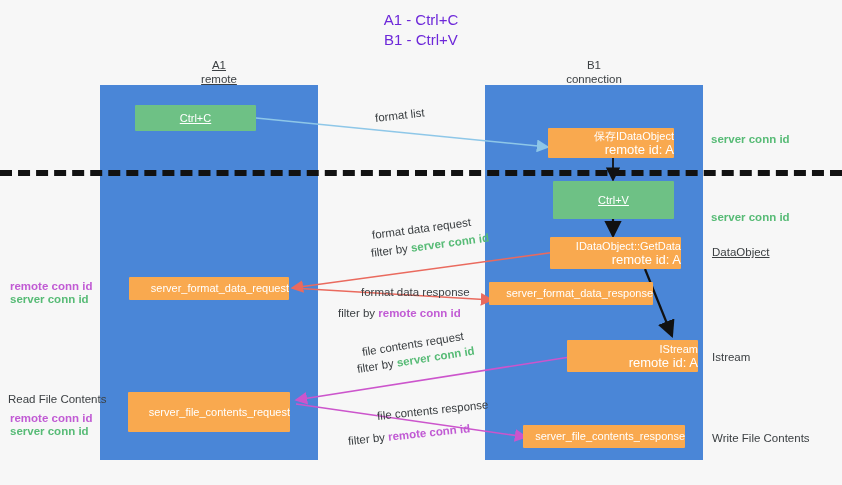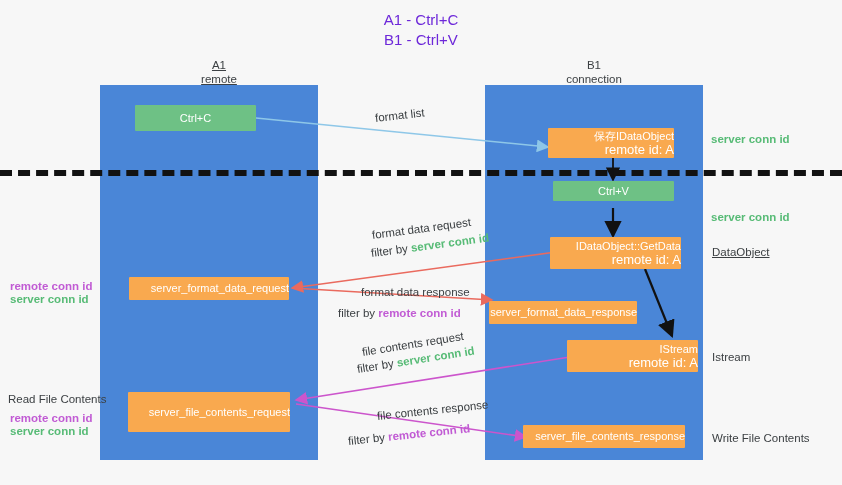--- a/index.html
+++ b/index.html
@@ -34,21 +34,21 @@
     border-top:6px dashed #121212;
   }
 
   
   .box{
     position:absolute;box-sizing:border-box;
     display:flex;flex-direction:column;align-items:center;justify-content:center;
     color:#ffffff;font-size:11px;line-height:13px;text-align:center;
     border-radius:1px;
   }
-  .box.green{background:#6ec185;}
+  .box.green{background:#6ec185;text-decoration:underline;}
   .box.orange{background:#f9a94f;align-items:flex-end;}
   .box .l2{font-size:13px;line-height:13px;}
 
   
   .lbl{position:absolute;font-size:11.5px;line-height:14px;color:#3c4043;white-space:nowrap;}
   .lbl.green{color:#57bb76;font-weight:bold;}
   .lbl.magenta{color:#c15bd4;font-weight:bold;}
   .lbl.right{text-align:left;}
   .lbl.lleft{text-align:left;}
 
@@ -118,34 +118,34 @@
 
   <div class="box green" style="left:135px;top:105px;width:121px;height:26px;">
     <div>Ctrl+C</div>
   </div>
 
   <div class="box orange" style="left:548px;top:128px;width:126px;height:30px;">
     <div>保存IDataObject</div>
     <div class="l2">remote id: A</div>
   </div>
 
-  <div class="box green" style="left:553px;top:181px;width:121px;height:20px;">
+  <div class="box green" style="left:553px;top:181px;width:121px;height:38px;">
     <div>Ctrl+V</div>
   </div>
 
   <div class="box orange" style="left:550px;top:237px;width:131px;height:32px;">
     <div>IDataObject::GetData</div>
     <div class="l2">remote id: A</div>
   </div>
 
   <div class="box orange" style="left:129px;top:277px;width:160px;height:23px;">
     <div>server_format_data_request</div>
   </div>
 
-  <div class="box orange" style="left:489px;top:301px;width:148px;height:23px;">
+  <div class="box orange" style="left:489px;top:282px;width:164px;height:23px;">
     <div>server_format_data_response</div>
   </div>
 
   <div class="box orange" style="left:567px;top:340px;width:131px;height:32px;">
     <div>IStream</div>
     <div class="l2">remote id: A</div>
   </div>
 
   <div class="box orange" style="left:128px;top:392px;width:162px;height:40px;">
     <div>server_file_contents_request</div>

